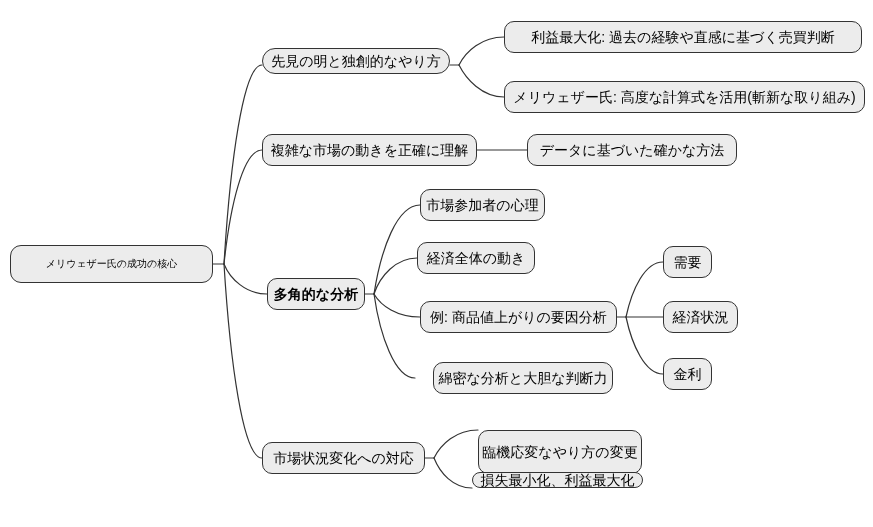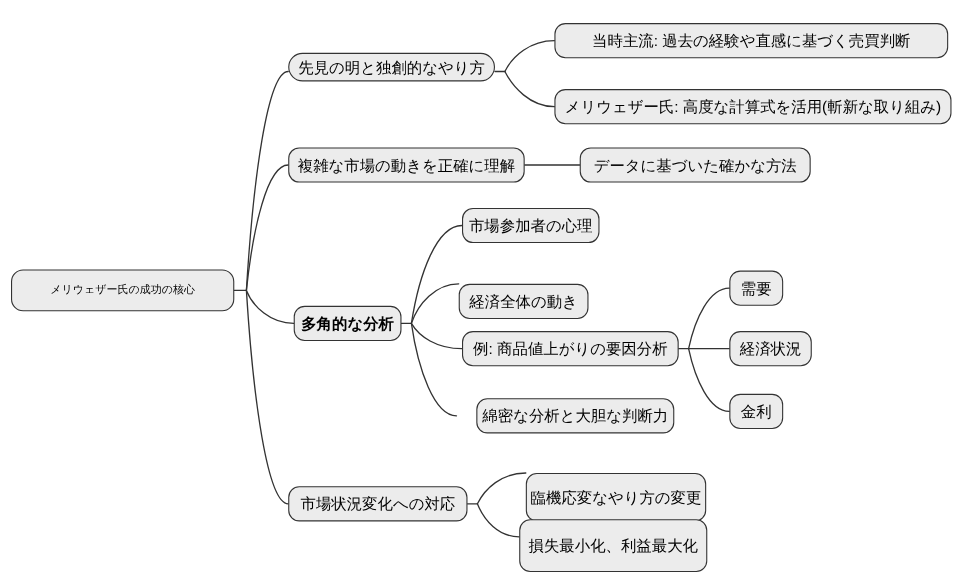--- a/index.html
+++ b/index.html
@@ -76,43 +76,43 @@
 
     <path d="M425,458 L434,458"></path>
     <path d="M434,458 C441,444 456,430 478,430"></path>
     <path d="M434,458 C440,473 453,488 472,488"></path>
   </svg>
 
   <div class="node root" style="left:10px; top:245px; width:203px; height:38px;">メリウェザー氏の成功の核心</div>
 
   <div class="node" style="left:262px; top:48px; width:188px; height:26px;border-radius:17px;">先見の明と独創的なやり方</div>
 
-  <div class="node" style="left:504px; top:21px; width:358px; height:32px;">当時主流: 過去の経験や直感に基づく売買判断</div>
+  <div class="node" style="left:504px; top:21px; width:358px; height:32px;">利益最大化: 過去の経験や直感に基づく売買判断</div>
 
   <div class="node" style="left:262px; top:134px; width:215px; height:32px;">複雑な市場の動きを正確に理解</div>
 
   <div class="node" style="left:504px; top:81px; width:361px; height:32px;">メリウェザー氏: 高度な計算式を活用(斬新な取り組み)</div>
 
   <div class="node" style="left:527px; top:134px; width:210px; height:32px;">データに基づいた確かな方法</div>
 
   <div class="node" style="left:267px; top:278px; width:98px; height:32px;font-weight:bold;">多角的な分析</div>
 
   <div class="node" style="left:420px; top:189px; width:125px; height:32px;">市場参加者の心理</div>
 
-  <div class="node" style="left:417px; top:242px; width:118px; height:32px;margin-top:16px;">経済全体の動き</div>
+  <div class="node" style="left:417px; top:242px; width:118px; height:32px;">経済全体の動き</div>
 
   <div class="node" style="left:420px; top:301px; width:197px; height:32px;">例: 商品値上がりの要因分析</div>
 
   <div class="node" style="left:663px; top:246px; width:49px; height:32px;">需要</div>
 
   <div class="node" style="left:663px; top:301px; width:75px; height:32px;">経済状況</div>
 
   <div class="node" style="left:663px; top:358px; width:49px; height:32px;">金利</div>
 
   <div class="node" style="left:415px; top:362px; width:180px; height:32px;margin-left:18px;">綿密な分析と大胆な判断力</div>
 
   <div class="node" style="left:262px; top:442px; width:163px; height:32px;">市場状況変化への対応</div>
 
   <div class="node" style="left:478px; top:430px; width:164px; height:44px;">臨機応変なやり方の変更</div>
 
-  <div class="node" style="left:472px; top:472px; width:171px; height:48px;">損失最小化、利益最大化</div>
+  <div class="node" style="left:472px; top:472px; width:171px; height:16px;">損失最小化、利益最大化</div>
 
 </div>
 
 </body></html>

